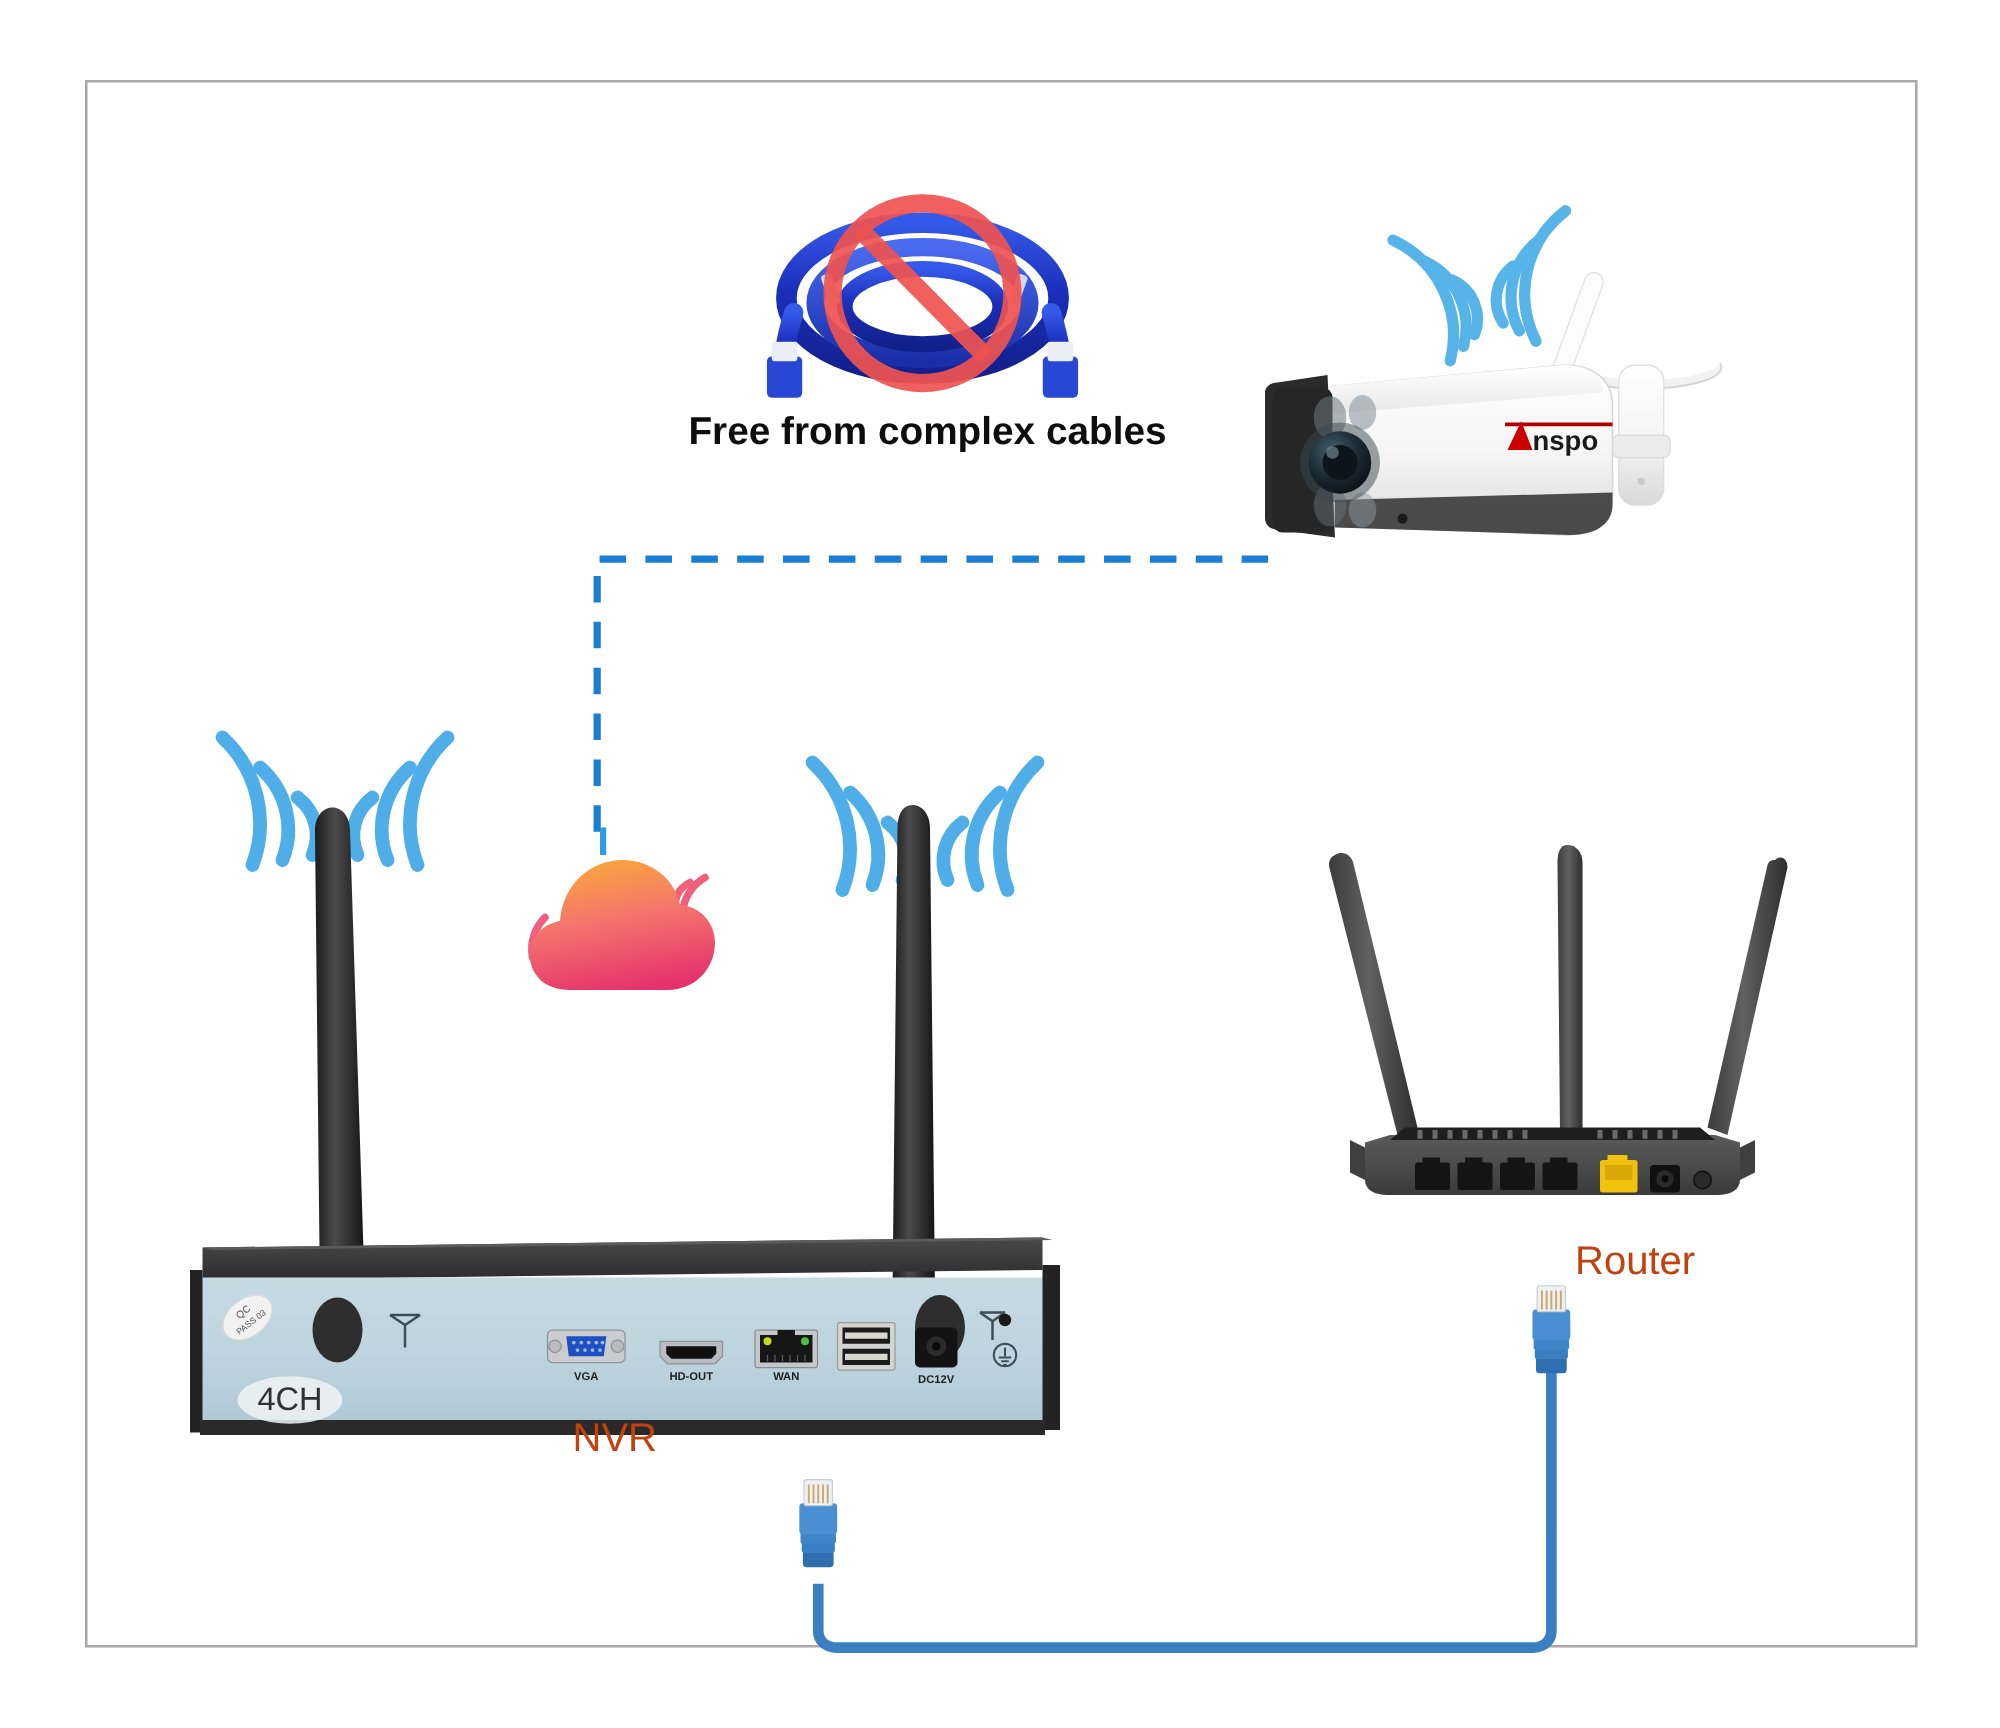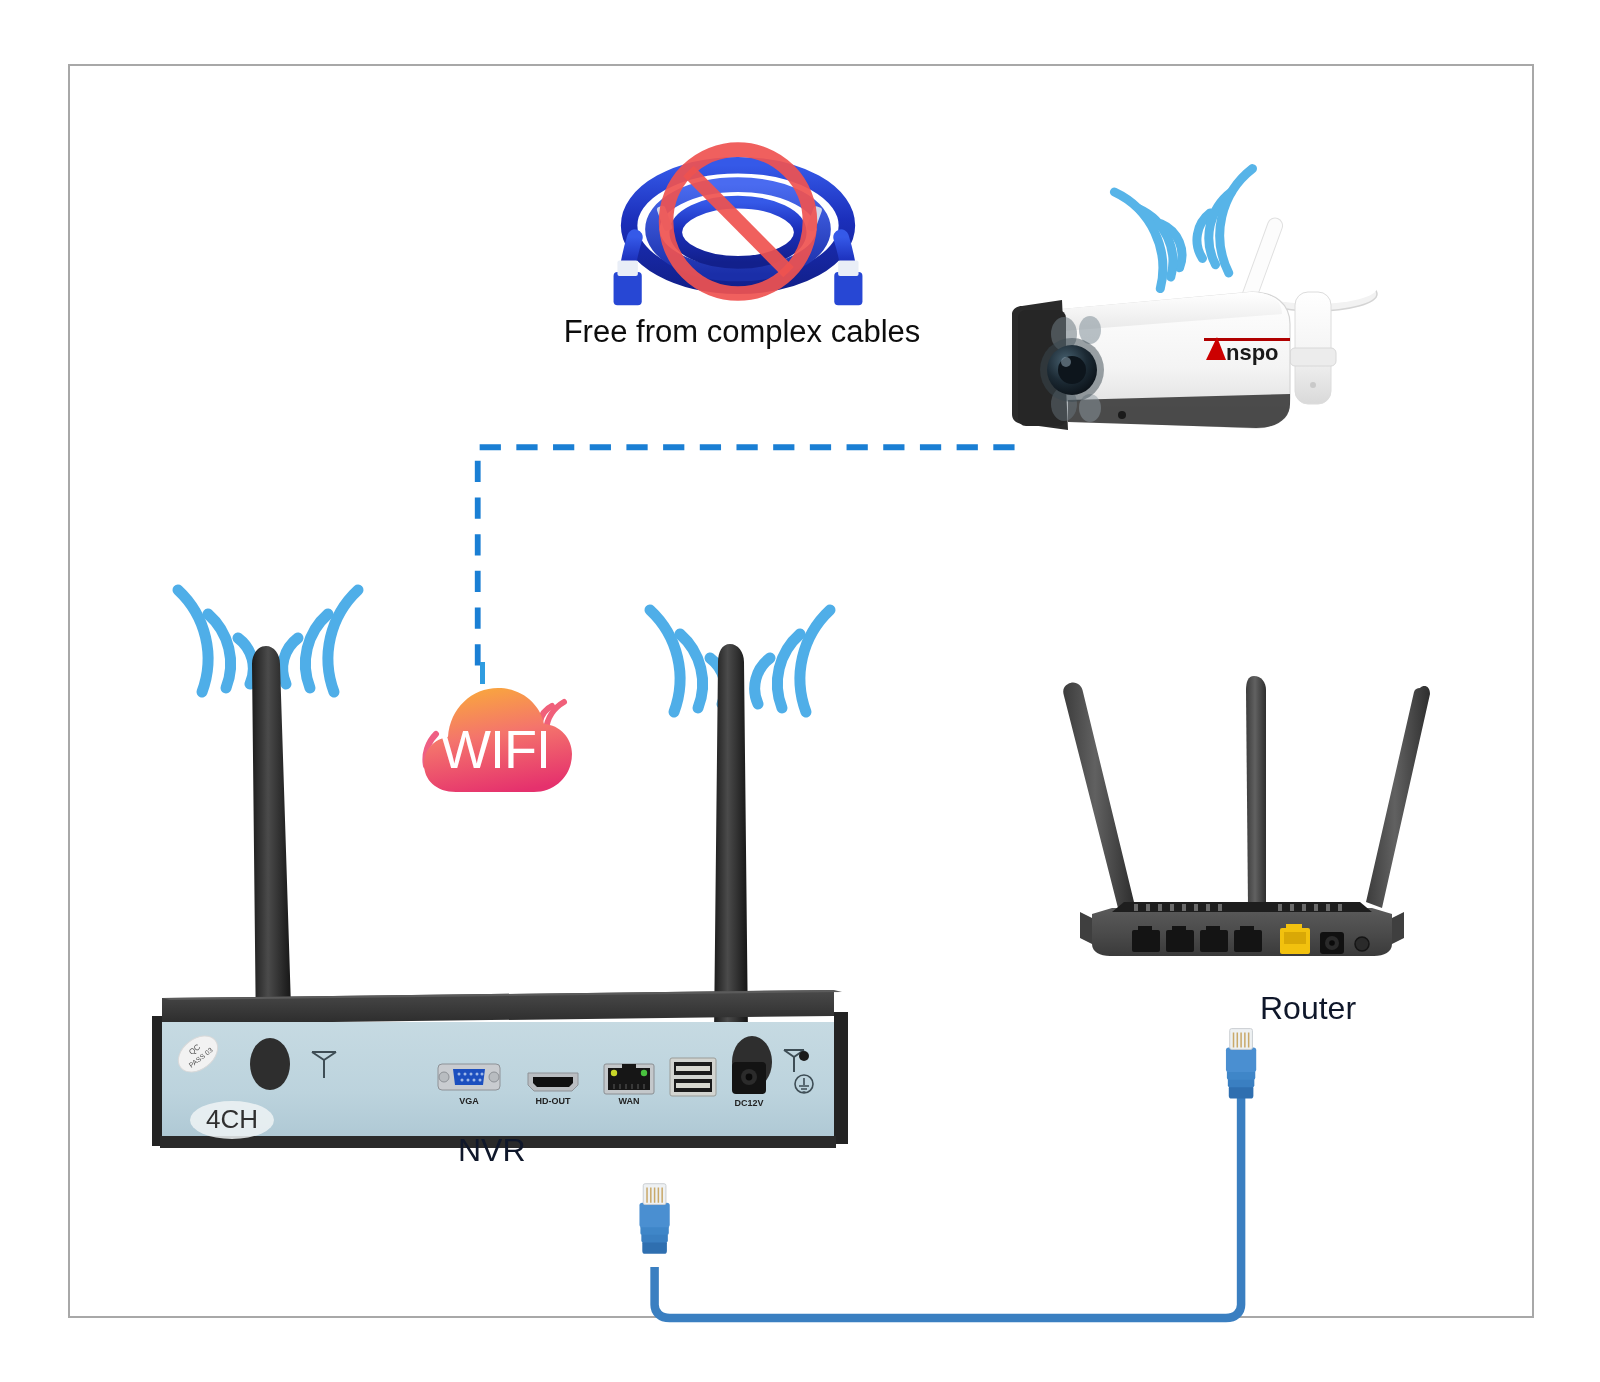--- a/index.html
+++ b/index.html
@@ -8,21 +8,21 @@
 
   #diagram-frame{
     position:absolute;left:68px;top:64px;width:1466px;height:1254px;
     border:2px solid #a8a8a8;background:#ffffff;box-sizing:border-box;
   }
 
   .abs{position:absolute;}
 
   
   .label{
-    position:absolute;color:#0f172a;font-size:30px;white-space:nowrap;
+    position:absolute;color:#c2410c;font-size:30px;white-space:nowrap;
     font-family:"Liberation Sans","DejaVu Sans",sans-serif;
   }
 
   
   #no-cable-group{position:absolute;left:560<!--x-->px;top:150px;width:360px;height:230px;}
   #cable-photo{position:absolute;left:28px;top:0;width:300px;height:175px;}
   #cable-caption{position:absolute;left:-18px;top:178px;width:400px;text-align:center;
                  font-size:31px;color:#0d0d0d;}
 
   
@@ -48,21 +48,21 @@
   #dashed-link{position:absolute;left:450px;top:430px;width:600px;height:280px;}
   #eth-cable{position:absolute;left:560px;top:1010px;width:700px;height:280px;}
 
   svg{display:block;overflow:visible;}
 </style>
 </head>
 <body>
 
 <div id="diagram-frame">
 
-  <div class="abs" id="no-cable-group" style="left:490px;top:70px;">
+  <div class="abs" id="no-cable-group" style="left:490px;top:83px;font-weight:bold;">
 
     <svg id="cable-photo" viewBox="0 0 300 180" width="300" height="180">
       <defs>
         <linearGradient id="cblGrad" x1="0" y1="0" x2="0" y2="1">
           <stop offset="0%" stop-color="#3559e8"></stop>
           <stop offset="45%" stop-color="#1b2fbb"></stop>
           <stop offset="100%" stop-color="#12208c"></stop>
         </linearGradient>
         <linearGradient id="cblGrad2" x1="0" y1="0" x2="0" y2="1">
           <stop offset="0%" stop-color="#4a6bf0"></stop>
@@ -193,21 +193,20 @@
 
       <g fill="none" stroke="#ef5f83" stroke-width="6" stroke-linecap="round">
         <path d="M48 78 A 22 22 0 0 0 40 96"></path>
         <path d="M36 72 A 36 36 0 0 0 26 104"></path>
       </g>
 
       <path d="M56 130 C36 130 24 118 24 102 C24 88 34 77 48 75
                C50 46 72 26 98 26 C122 26 140 42 144 62
                C160 63 172 76 172 92 C172 113 156 130 134 130 Z" fill="url(#cloudGrad)"></path>
     </svg>
-    <div class="cloud-text">WIFI</div>
   </div>
 
   <div class="abs" id="nvr-device" style="left:82px;top:470px;">
 
     <svg class="abs" style="left:8px;top:0;" width="200" height="160" viewBox="0 0 200 160">
       <g fill="none" stroke="#4faee8" stroke-width="11" stroke-linecap="round" transform="translate(108,150)">
         <path d="M-18 -2 A 38 38 0 0 0 -30 -48"></path>
         <path d="M-42 2 A 66 66 0 0 0 -60 -72"></path>
         <path d="M-66 6 A 94 94 0 0 0 -90 -96"></path>
         <path d="M18 -2 A 38 38 0 0 1 30 -48"></path>

